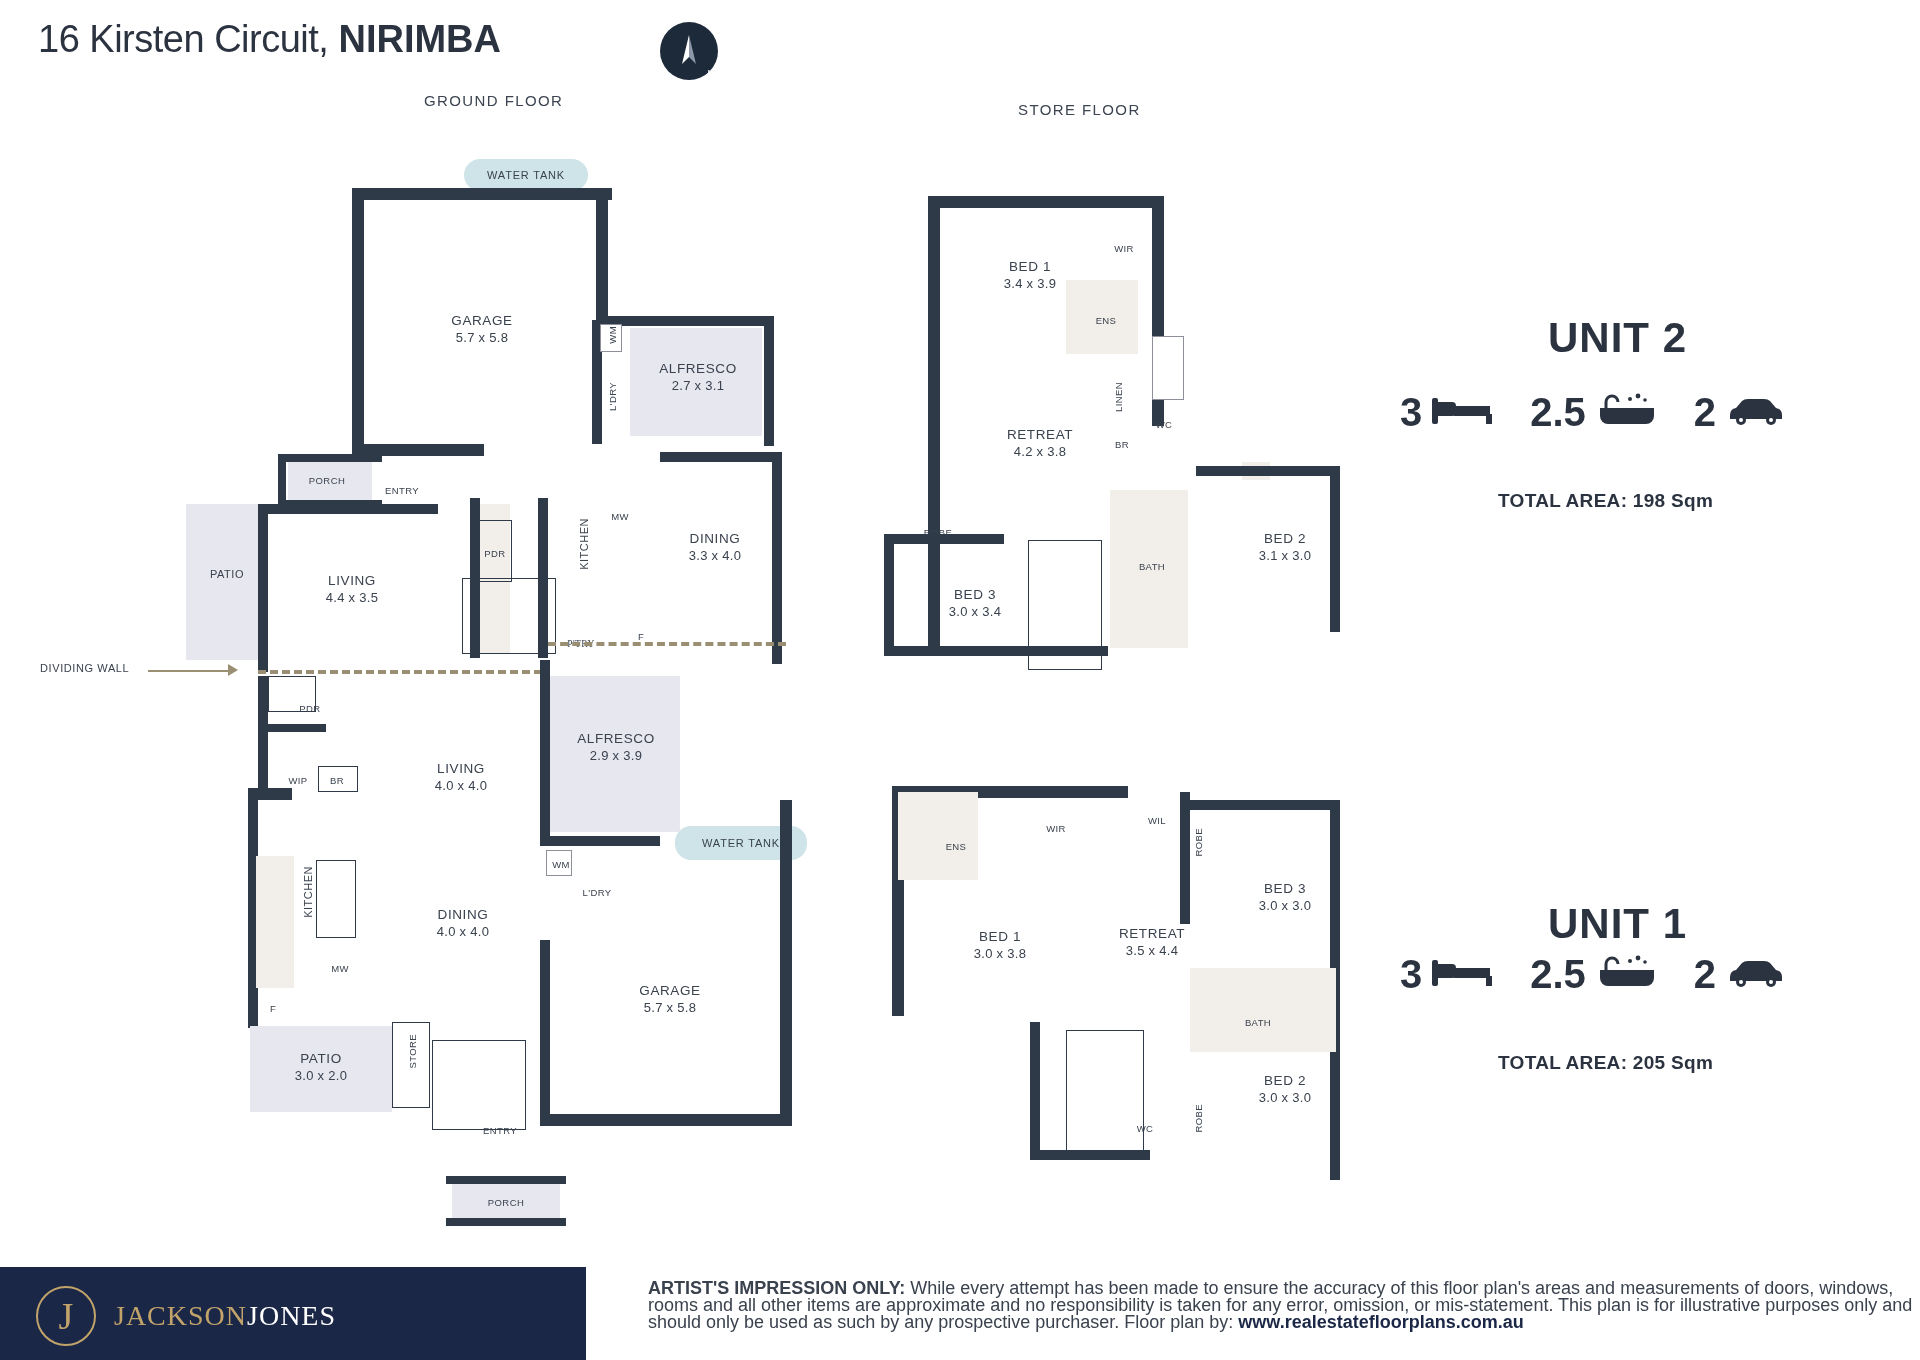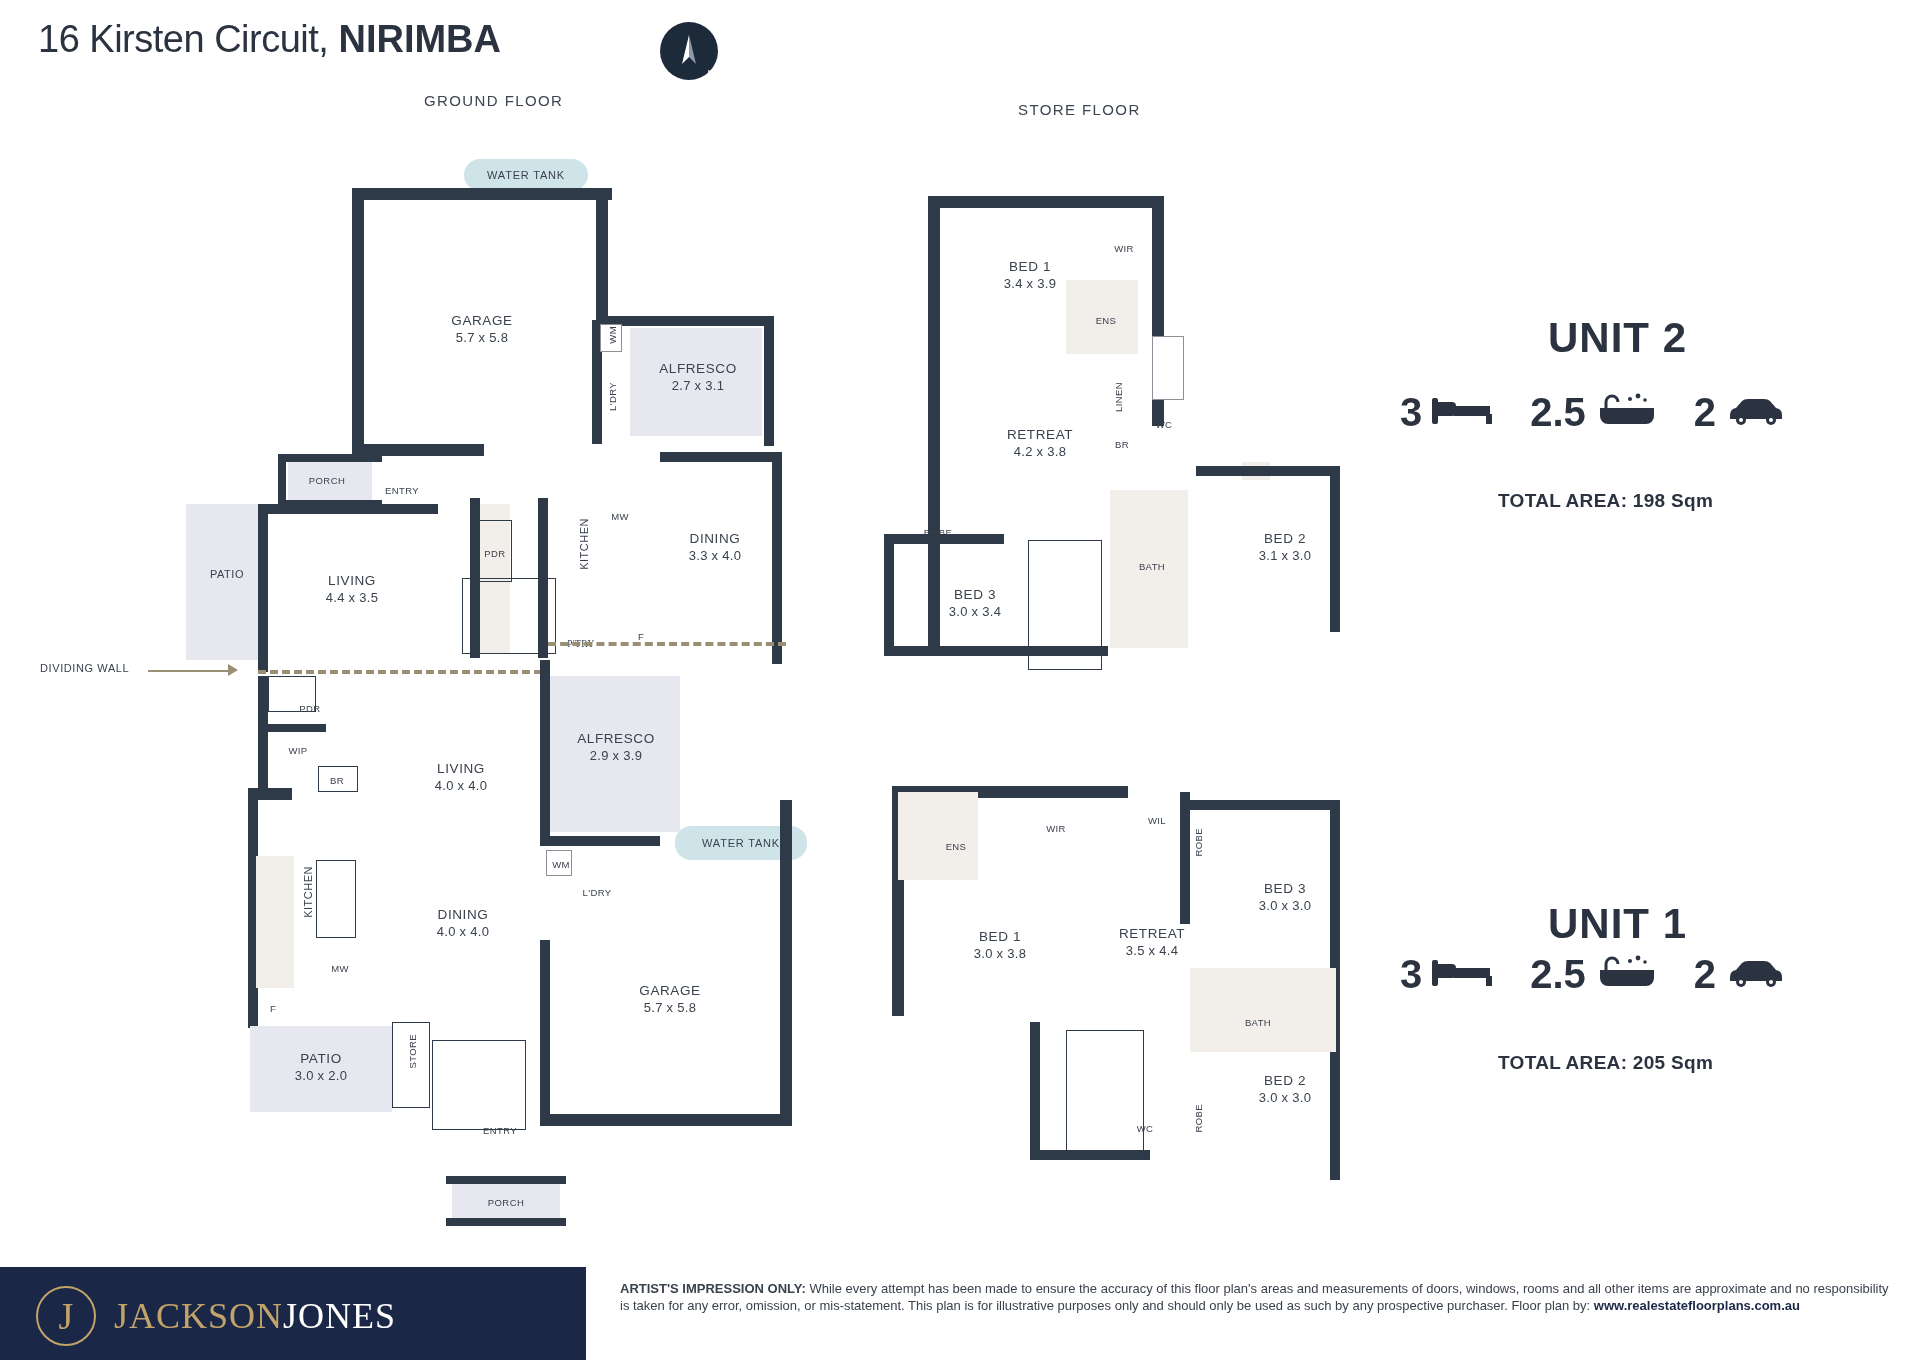--- a/index.html
+++ b/index.html
@@ -56,26 +56,26 @@
   .unit-row{position:absolute;display:flex;align-items:center;gap:10px;}
   .unit-num{font-size:40px;font-weight:700;color:#2b3340;line-height:40px;}
   .unit-total{position:absolute;font-size:19px;font-weight:700;letter-spacing:.3px;color:#2b3340;}
   .ico{display:inline-block;}
 
   
   .footer-band{position:absolute;left:0;top:1267px;width:586px;height:93px;background:#1b2746;}
   .jj-wrap{position:absolute;left:36px;top:1286px;display:flex;align-items:center;gap:18px;}
   .jj-circle{width:56px;height:56px;border-radius:50%;border:2px solid #c2a46b;position:relative;}
   .jj-circle span{position:absolute;left:0;top:0;width:56px;height:56px;display:flex;align-items:center;justify-content:center;font-family:"Liberation Serif",serif;font-size:38px;color:#c2a46b;}
-  .jj-text{font-family:"Liberation Serif",serif;font-size:36px;letter-spacing:1px;}
+  .jj-text{font-family:"Liberation Serif",serif;font-size:28px;letter-spacing:1px;}
   .jj-text .a{color:#c2a46b;}
   .jj-text .b{color:#ffffff;}
   .disclaimer{
-    position:absolute;left:620px;top:1280px;width:1270px;
-    font-size:13px;line-height:17px;color:#3a424e;
+    position:absolute;left:648px;top:1280px;width:1270px;
+    font-size:18px;line-height:17px;color:#3a424e;
   }
   .disclaimer b{font-weight:700;}
   .disclaimer .url{color:#1b2746;font-weight:700;}
 </style>
 </head>
 <body>
 
 <div class="page">
 
   <div class="title">
@@ -156,21 +156,21 @@
   <div class="dash" style="left:258px;top:670px;width:284px;"></div>
   <div class="dash" style="left:548px;top:642px;width:238px;"></div>
   <div class="arrowline" style="left:148px;top:670px;width:82px;"></div>
   <div class="arrowhead" style="left:228px;top:664px;"></div>
   <div class="dividing-label" style="left:40px;top:662px;">DIVIDING WALL</div>
 
   <div class="wall" style="left:258px;top:676px;width:10px;height:120px;"></div>
   <div class="outline" style="left:268px;top:676px;width:46px;height:34px;"></div>
   <div class="lbl xs" style="left:290px;top:700px;width:40px;">PDR</div>
   <div class="wall" style="left:268px;top:724px;width:58px;height:8px;"></div>
-  <div class="lbl xs" style="left:276px;top:742px;width:44px;">WIP</div>
+  <div class="lbl xs" style="left:276px;top:772px;width:44px;">WIP</div>
   <div class="outline" style="left:318px;top:766px;width:38px;height:24px;"></div>
   <div class="lbl xs" style="left:320px;top:772px;width:34px;">BR</div>
 
   <div class="wall" style="left:248px;top:788px;width:10px;height:240px;"></div>
   <div class="wall" style="left:248px;top:788px;width:44px;height:12px;"></div>
 
   <div class="lbl" style="left:386px;top:760px;width:150px;">
     <div>LIVING</div>
     <div class="dim">4.0 x 4.0</div>
   </div>

